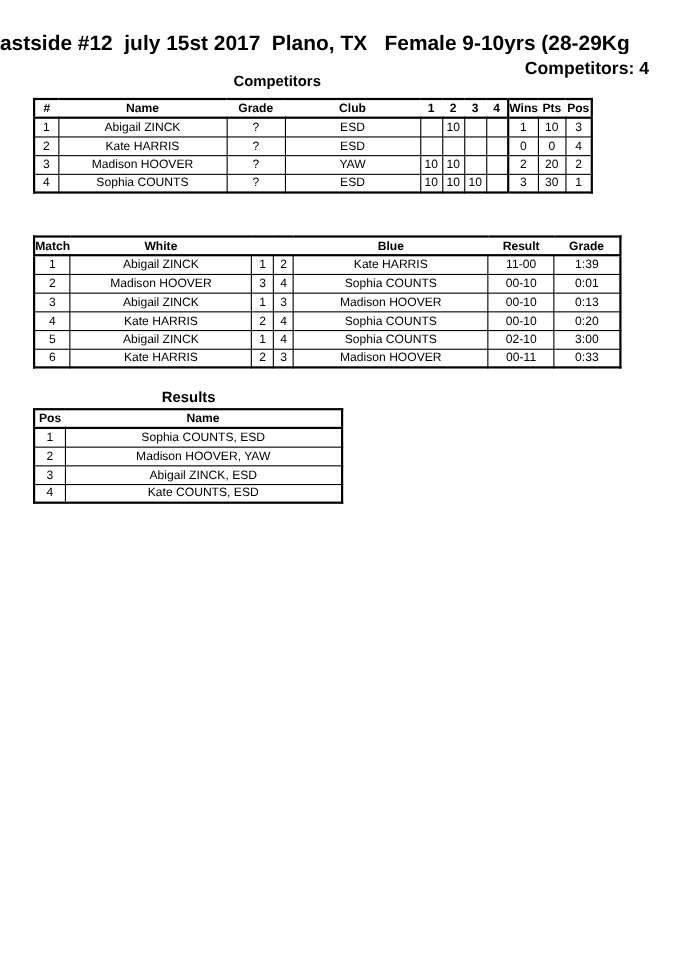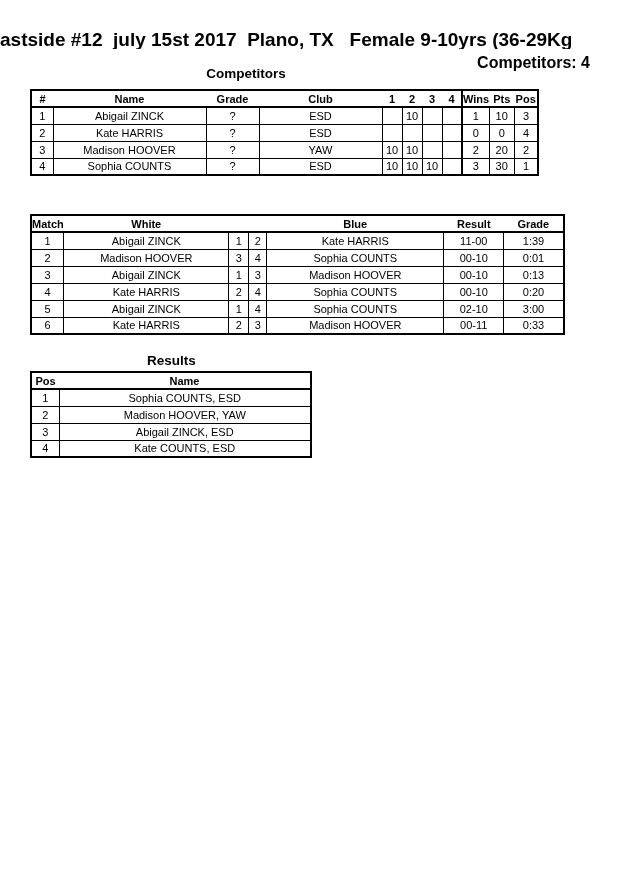--- a/index.html
+++ b/index.html
@@ -15,21 +15,21 @@
     line-height:19px;
   }
   .comp-count {
     position:absolute; top:54px; left:430px; width:160px;
     text-align:right; font-size:16px; font-weight:bold;
   }
   .sec-heading {
     position:absolute; font-size:13.5px; font-weight:bold; text-align:center;
     white-space:nowrap;
   }
-  #h-competitors { top:66px;  left:0; width:492px; }
+  #h-competitors { top:66px;  left:6px; width:492px; }
   #h-matches     { top:196px; left:0; width:586px;margin-top:24px; }
   #h-results     { top:353px; left:0; width:343px; }
 
   table.tbl {
     position:absolute; border-collapse:collapse; table-layout:fixed;
     font-size:11px; color:#000; background:#fff;
     border:2px solid #000;
   }
   #competitors-table { left:30px; top:89px;  }
   #matches-table     { left:30px; top:214px; }
@@ -51,21 +51,21 @@
   .pl7  { padding-left:7px;margin-top:8px;  }
   .pl8  { padding-left:8px;  }
   .pl10 { padding-left:10px; }
   .thickleft { border-left:2px solid #000 !important; }
 </style>
 </head>
 <body>
 
 <div class="page">
 
-  <div class="title">astside #12  july 15st 2017  Plano, TX   Female 9-10yrs (36-29Kg</div>
+  <div class="title">astside #12  july 15st 2017  Plano, TX   Female 9-10yrs (28-29Kg</div>
   <div class="comp-count">Competitors: 4</div>
 
   <div class="sec-heading" id="h-competitors">Competitors</div>
   <table class="tbl" id="competitors-table">
     <colgroup>
       <col style="width:22px">
         <col style="width:153px">
         <col style="width:53px">
         <col style="width:123px">
       <col style="width:20px">

